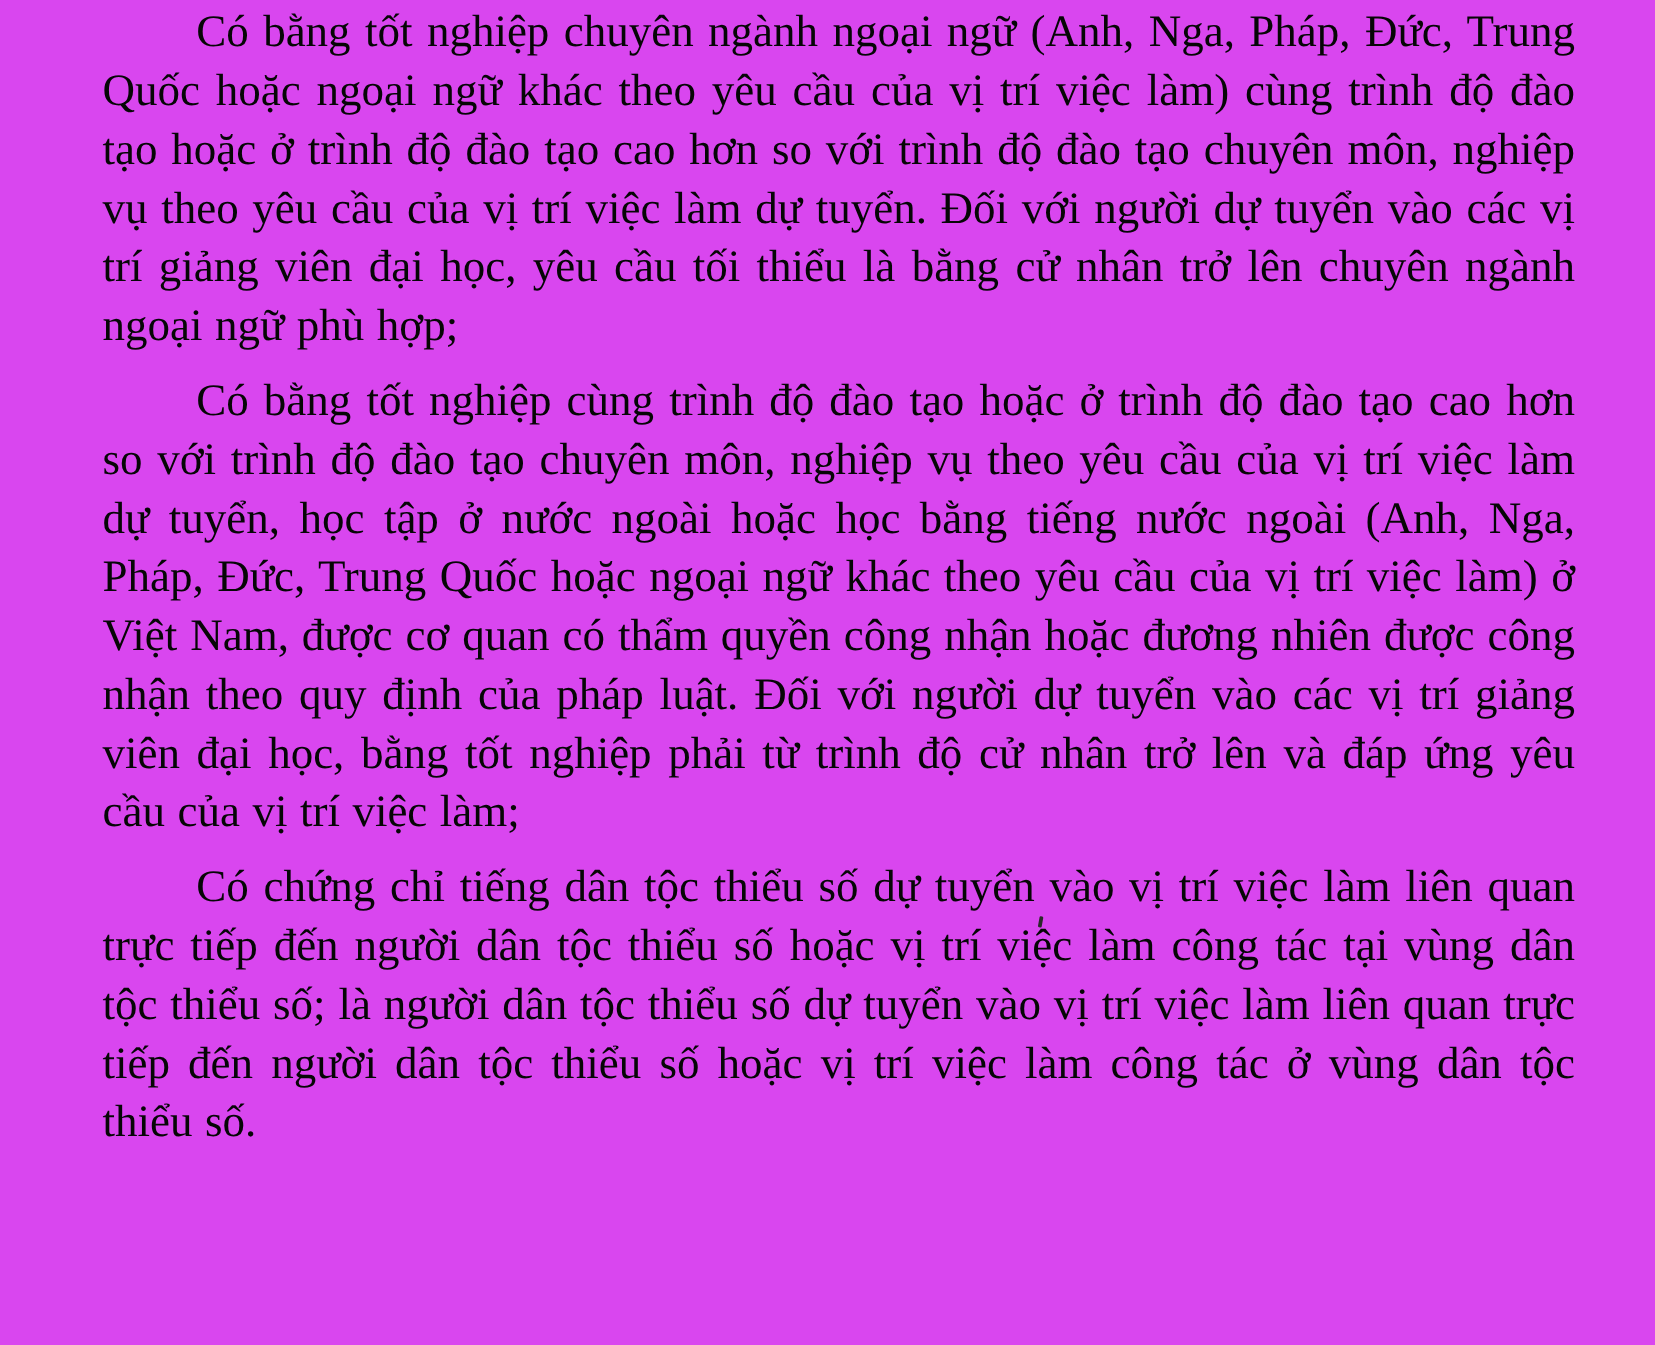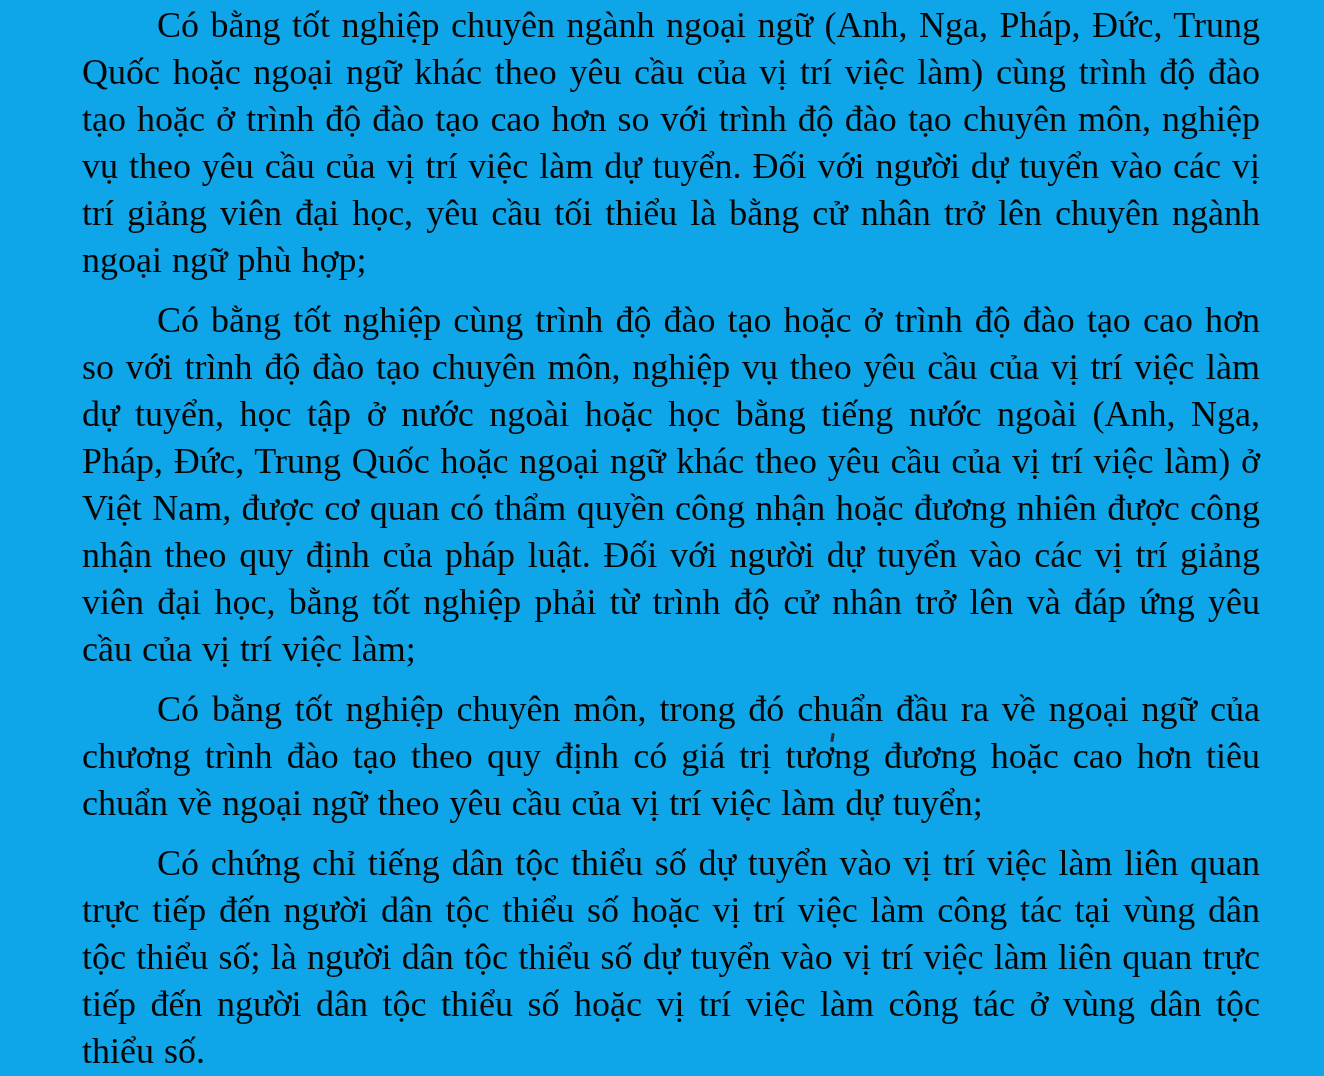--- a/index.html
+++ b/index.html
@@ -4,21 +4,21 @@
 <style>
   html, body {
     margin: 0;
     padding: 0;
     background: #ffffff;
   }
   .page {
     position: relative;
     width: 1324px;
     height: 1076px;
-    background: #0ea5e9;
+    background: #d946ef;
     overflow: hidden;
   }
   .text-block {
     position: absolute;
     left: 82px;
     top: 2px;
     width: 1178px;
   }
   .para {
     margin: 0 0 13px 0;
@@ -45,17 +45,16 @@
     border-radius: 1px;
   }
 </style>
 </head>
 <body>
 
 <div class="page">
   <div class="text-block">
     <p class="para">Có bằng tốt nghiệp chuyên ngành ngoại ngữ (Anh, Nga, Pháp, Đức, Trung Quốc hoặc ngoại ngữ khác theo yêu cầu của vị trí việc làm) cùng trình độ đào tạo hoặc ở trình độ đào tạo cao hơn so với trình độ đào tạo chuyên môn, nghiệp vụ theo yêu cầu của vị trí việc làm dự tuyển. Đối với người dự tuyển vào các vị trí giảng viên đại học, yêu cầu tối thiểu là bằng cử nhân trở lên chuyên ngành ngoại ngữ phù hợp;</p>
     <p class="para">Có bằng tốt nghiệp cùng trình độ đào tạo hoặc ở trình độ đào tạo cao hơn so với trình độ đào tạo chuyên môn, nghiệp vụ theo yêu cầu của vị trí việc làm dự tuyển, học tập ở nước ngoài hoặc học bằng tiếng nước ngoài (Anh, Nga, Pháp, Đức, Trung Quốc hoặc ngoại ngữ khác theo yêu cầu của vị trí việc làm) ở Việt Nam, được cơ quan có thẩm quyền công nhận hoặc đương nhiên được công nhận theo quy định của pháp luật. Đối với người dự tuyển vào các vị trí giảng viên đại học, bằng tốt nghiệp phải từ trình độ cử nhân trở lên và đáp ứng yêu cầu của vị trí việc làm;</p>
-    <p class="para">Có bằng tốt nghiệp chuyên môn, trong đó chuẩn đầu ra về ngoại ngữ của chương trình đào tạo theo quy định có giá trị tương đương hoặc cao hơn tiêu chuẩn về ngoại ngữ theo yêu cầu của vị trí việc làm dự tuyển;</p>
     <p class="para">Có chứng chỉ tiếng dân tộc thiểu số dự tuyển vào vị trí việc làm liên quan trực tiếp đến người dân tộc thiểu số hoặc vị trí việc làm công tác tại vùng dân tộc thiểu số; là người dân tộc thiểu số dự tuyển vào vị trí việc làm liên quan trực tiếp đến người dân tộc thiểu số hoặc vị trí việc làm công tác ở vùng dân tộc thiểu số.</p>
   </div>
   <span class="speck"></span>
 </div>
 
 </body></html>

